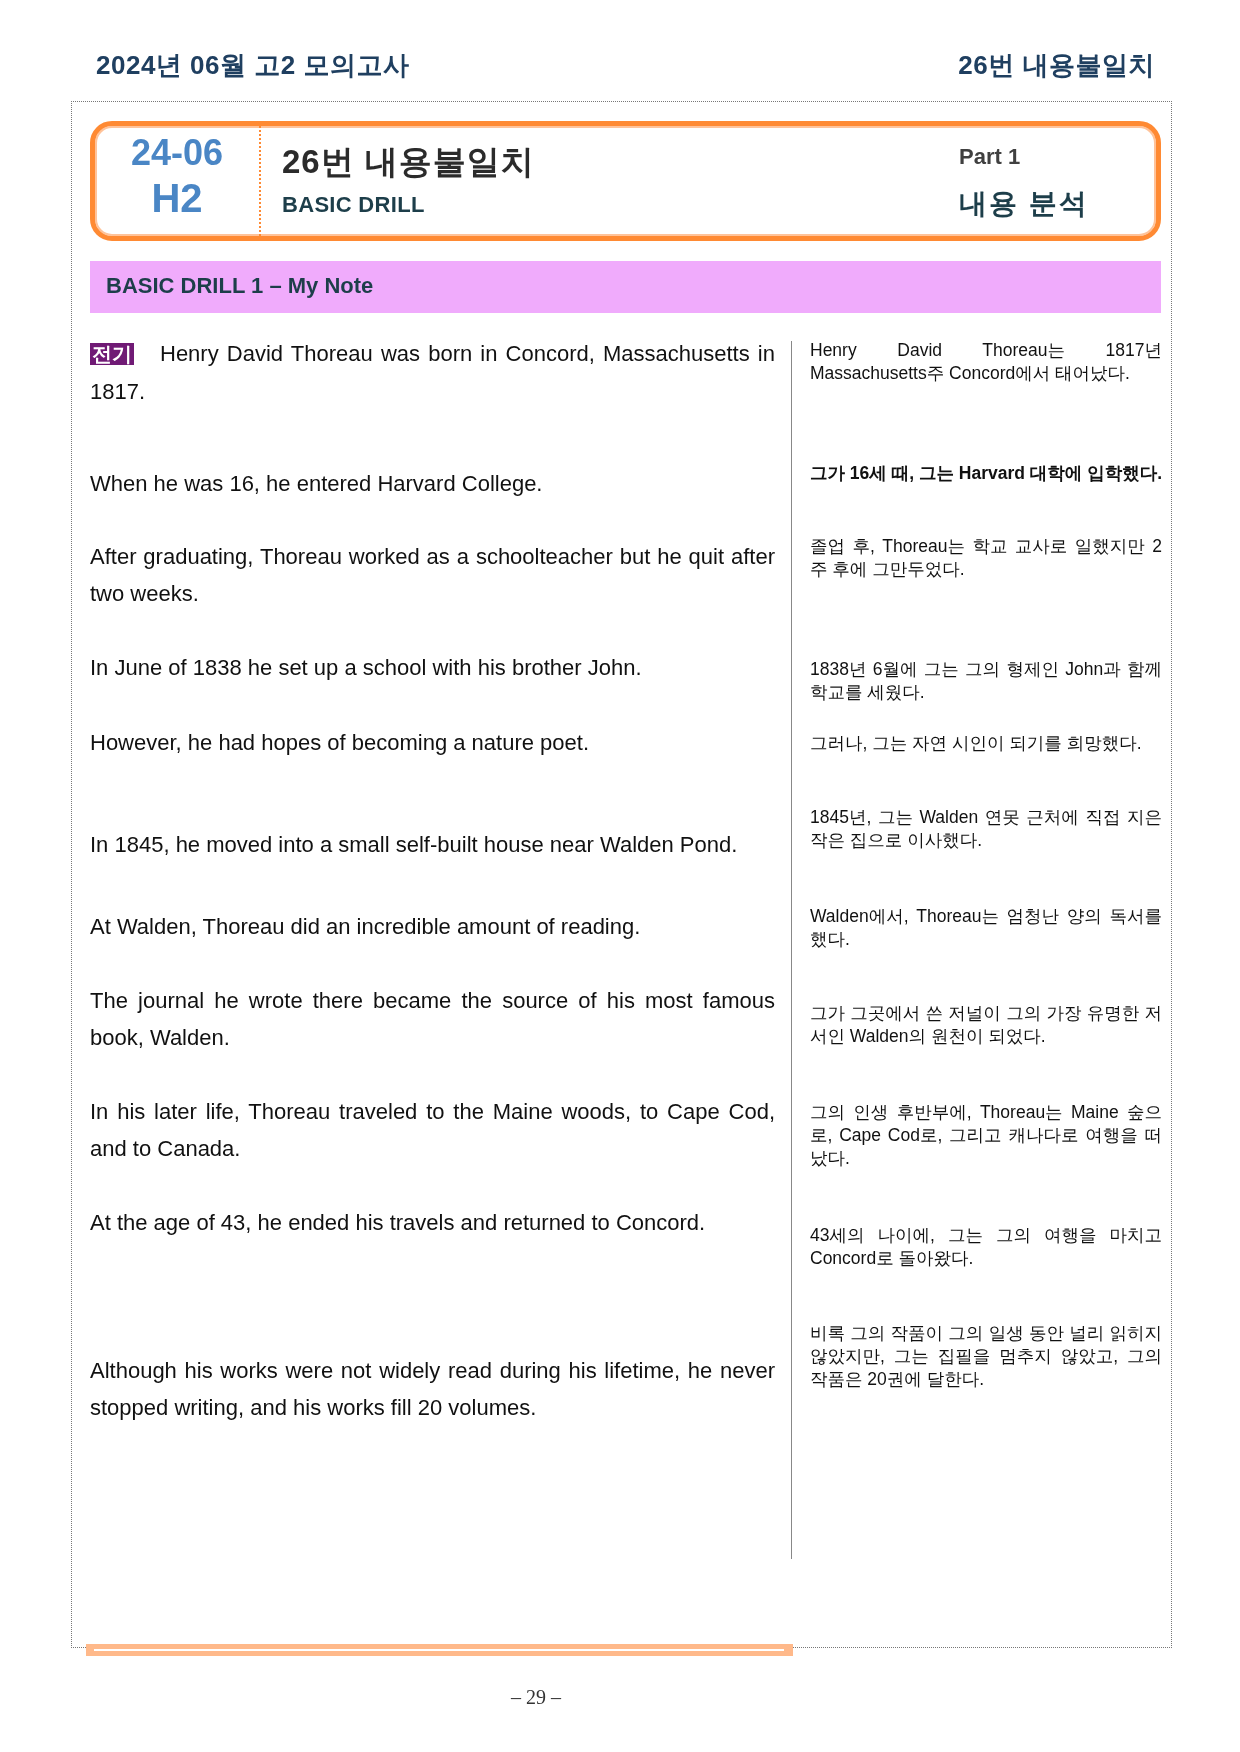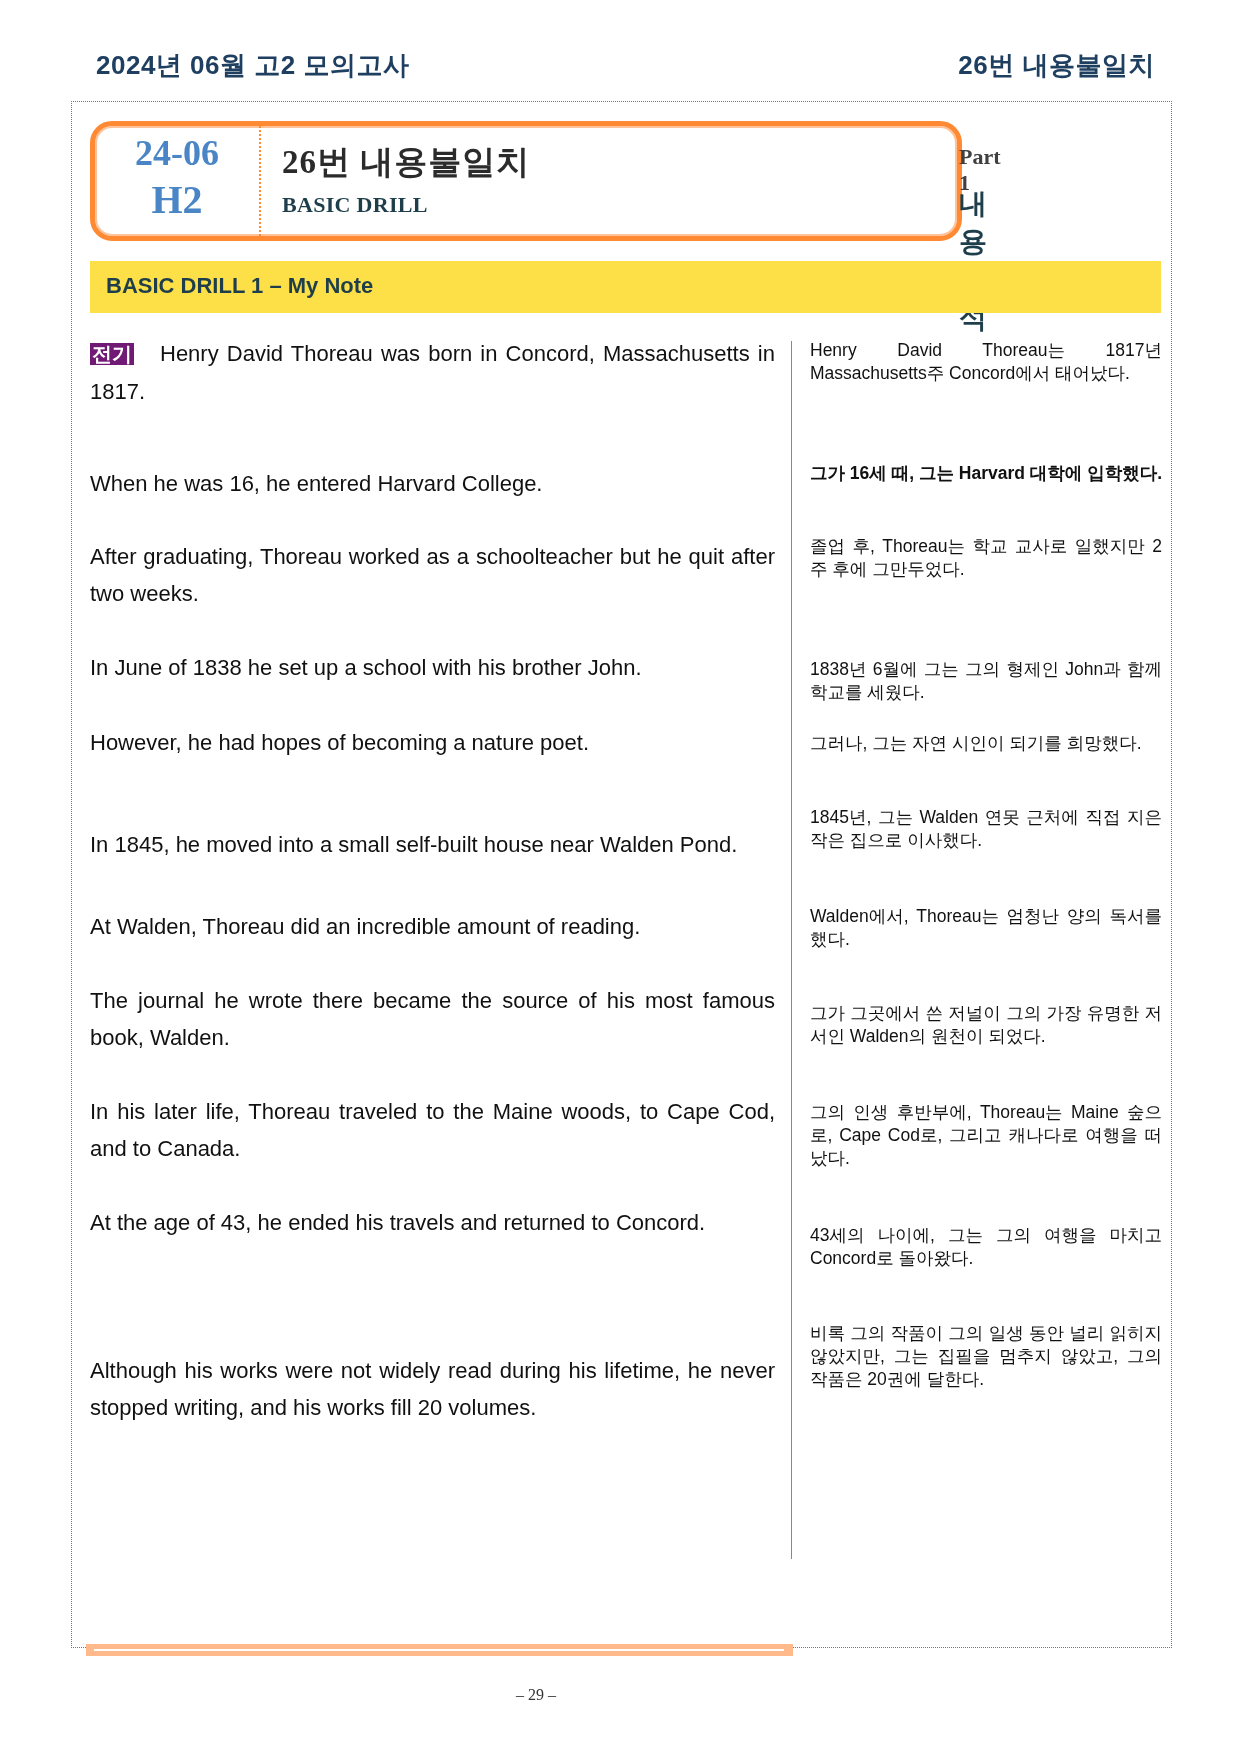--- a/index.html
+++ b/index.html
@@ -4,45 +4,45 @@
 <style>
   html, body { margin:0; padding:0; background:#ffffff; }
   body { width:1240px; height:1752px; position:relative; overflow:hidden;
          font-family:"Liberation Sans", "DejaVu Sans", sans-serif; color:#111; }
   .abs { position:absolute; }
   .hdr { top:48px; font-size:26px; font-weight:bold; color:#1f3f60; letter-spacing:0.5px; }
   .hdr-left { left:96px; }
   .hdr-right { right:85px; text-align:right; }
   .frame { left:71px; top:101px; width:1101px; height:1547px;
            border:1px dotted #777; box-sizing:border-box; }
-  .titlebox { left:90px; top:121px; width:872px; height:120px; box-sizing:border-box;
+  .titlebox { left:90px; top:121px; width:1071px; height:120px; box-sizing:border-box;
               border:5px solid #ff8a33; border-radius:22px;
-              box-shadow:0 0 0 2px #ffc39a inset;font-family:Liberation Serif, serif; }
+              box-shadow:0 0 0 2px #ffc39a inset; }
   .tb-divider { left:164px; top:0; height:110px; border-left:2px dotted #ff8a33; }
   .code { left:0; width:164px; text-align:center; color:#4a86c5; font-weight:bold; }
   .code1 { top:6px; font-size:36px; }
   .code2 { top:50px; font-size:40px; }
   .tb-title { left:187px; top:14px; font-size:33px; font-weight:bold; color:#2b2b2b; letter-spacing:1px; }
   .tb-sub { left:187px; top:66px; font-size:22px; color:#1d3e4a; font-weight:bold; letter-spacing:0.3px; }
   .tb-part { left:864px; top:18px; font-size:22px; font-weight:bold; color:#404040; }
   .tb-part2 { left:864px; top:59px; font-size:28px; font-weight:bold; color:#1d3e4a; letter-spacing:2px; }
-  .drillbar { left:90px; top:261px; width:1071px; height:52px; background:#fde047; }
+  .drillbar { left:90px; top:261px; width:1071px; height:52px; background:#f0abfc; }
   .drill-label { left:16px; top:12px; font-size:22px; font-weight:bold; color:#1d3e4a; }
   .col-divider { left:791px; top:341px; width:0; height:1218px; border-left:1.5px solid #888; }
   .en { left:90px; width:685px; font-size:22px; line-height:37px; text-align:justify;
         text-align-last:left; color:#111; }
   .ko { left:810px; width:352px; font-size:17.5px; line-height:23px; text-align:justify;
         text-align-last:left; color:#111; }
   .badge { background:#701a75; color:#ffffff; font-weight:bold; font-size:20px; padding:0 2px;
            margin-right:26px; }
   .bottombar { left:86px; top:1644px; width:707px; height:12px; background:#ffb98a;
                box-shadow: inset 0 5px 0 -4px #ffb98a; }
   .bottombar-line { left:8px; top:5px; width:690px; height:1.5px; background:#ffffff; }
   .pagenum { left:0; width:1072px; top:1686px; text-align:center; font-family:"Liberation Serif", serif;
-             font-size:16px; color:#333; }
+             font-size:20px; color:#333; }
 </style>
 </head>
 <body>
 
 <div class="abs hdr hdr-left">2024년 06월 고2 모의고사</div>
 <div class="abs hdr hdr-right">26번 내용불일치</div>
 
 <div class="abs frame"></div>
 
 <div class="abs titlebox">

